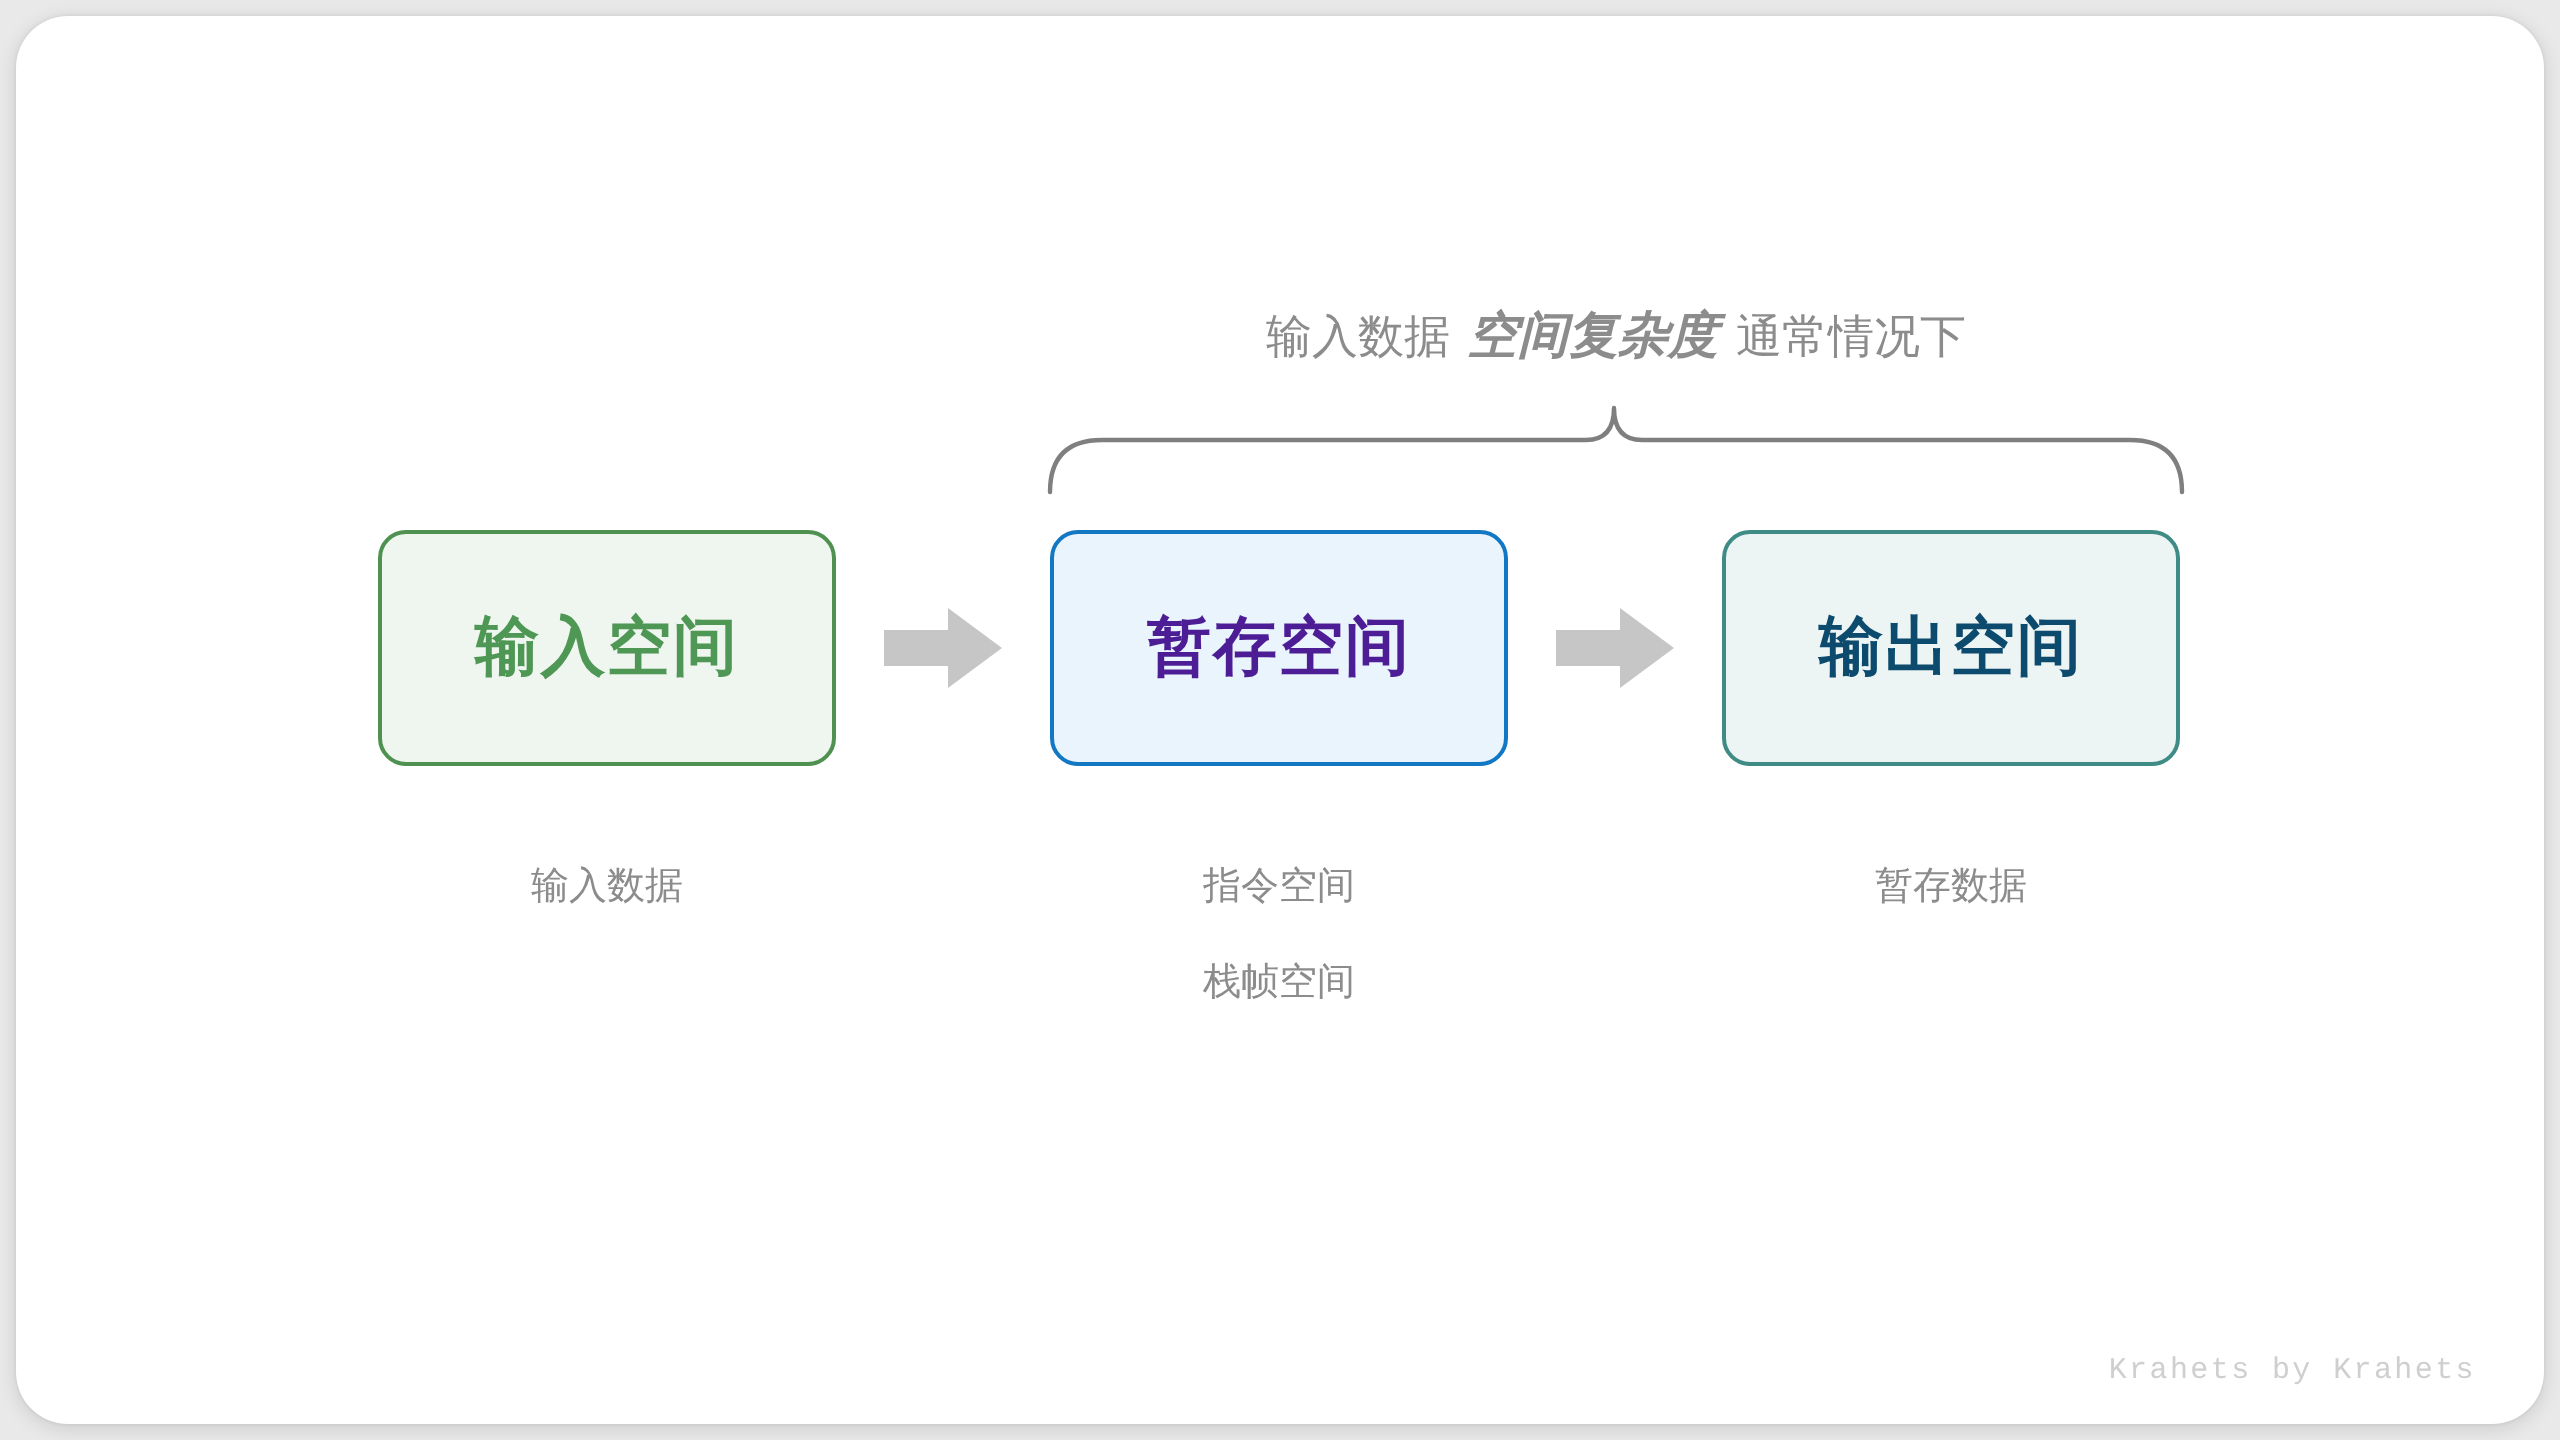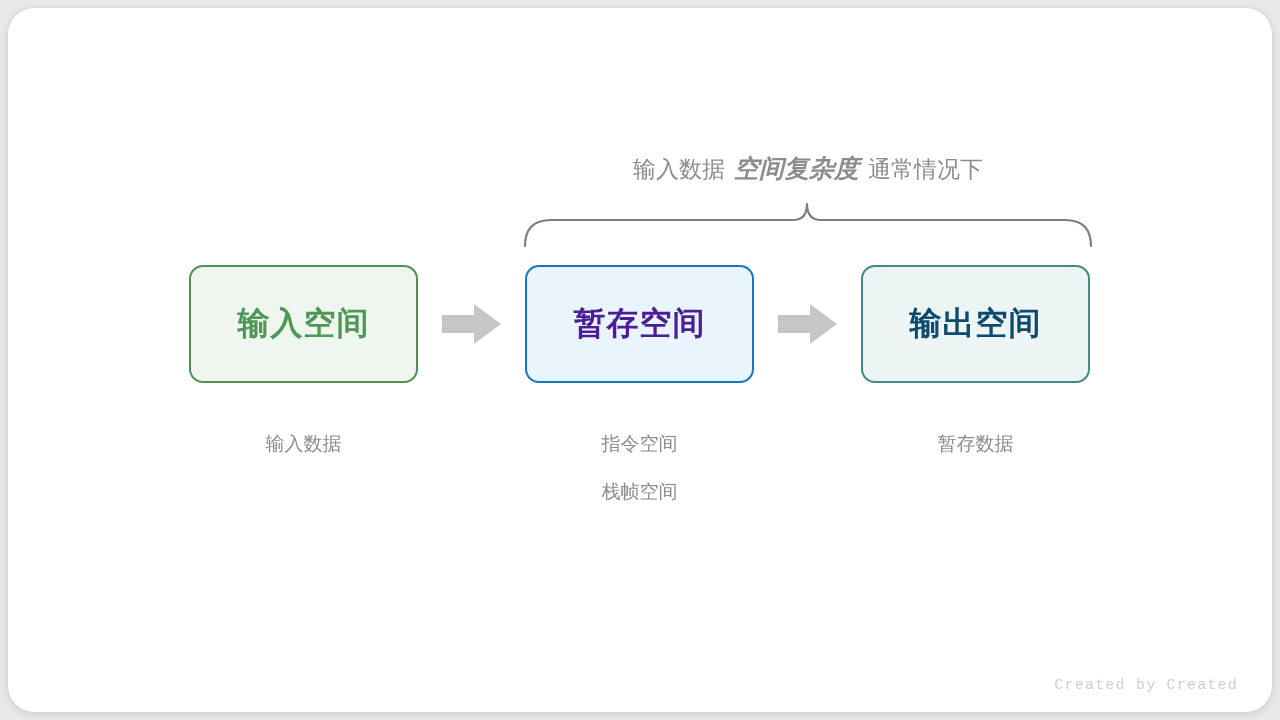--- a/index.html
+++ b/index.html
@@ -151,14 +151,14 @@
 
   <div class="caption-col" id="caption-temp">
     <div class="caption-line">指令空间</div>
     <div class="caption-line">栈帧空间</div>
   </div>
 
   <div class="caption-col" id="caption-output">
     <div class="caption-line">暂存数据</div>
   </div>
 
-  <div id="watermark">Created by Created</div>
+  <div id="watermark">Krahets by Krahets</div>
 </div>
 
 </body></html>

